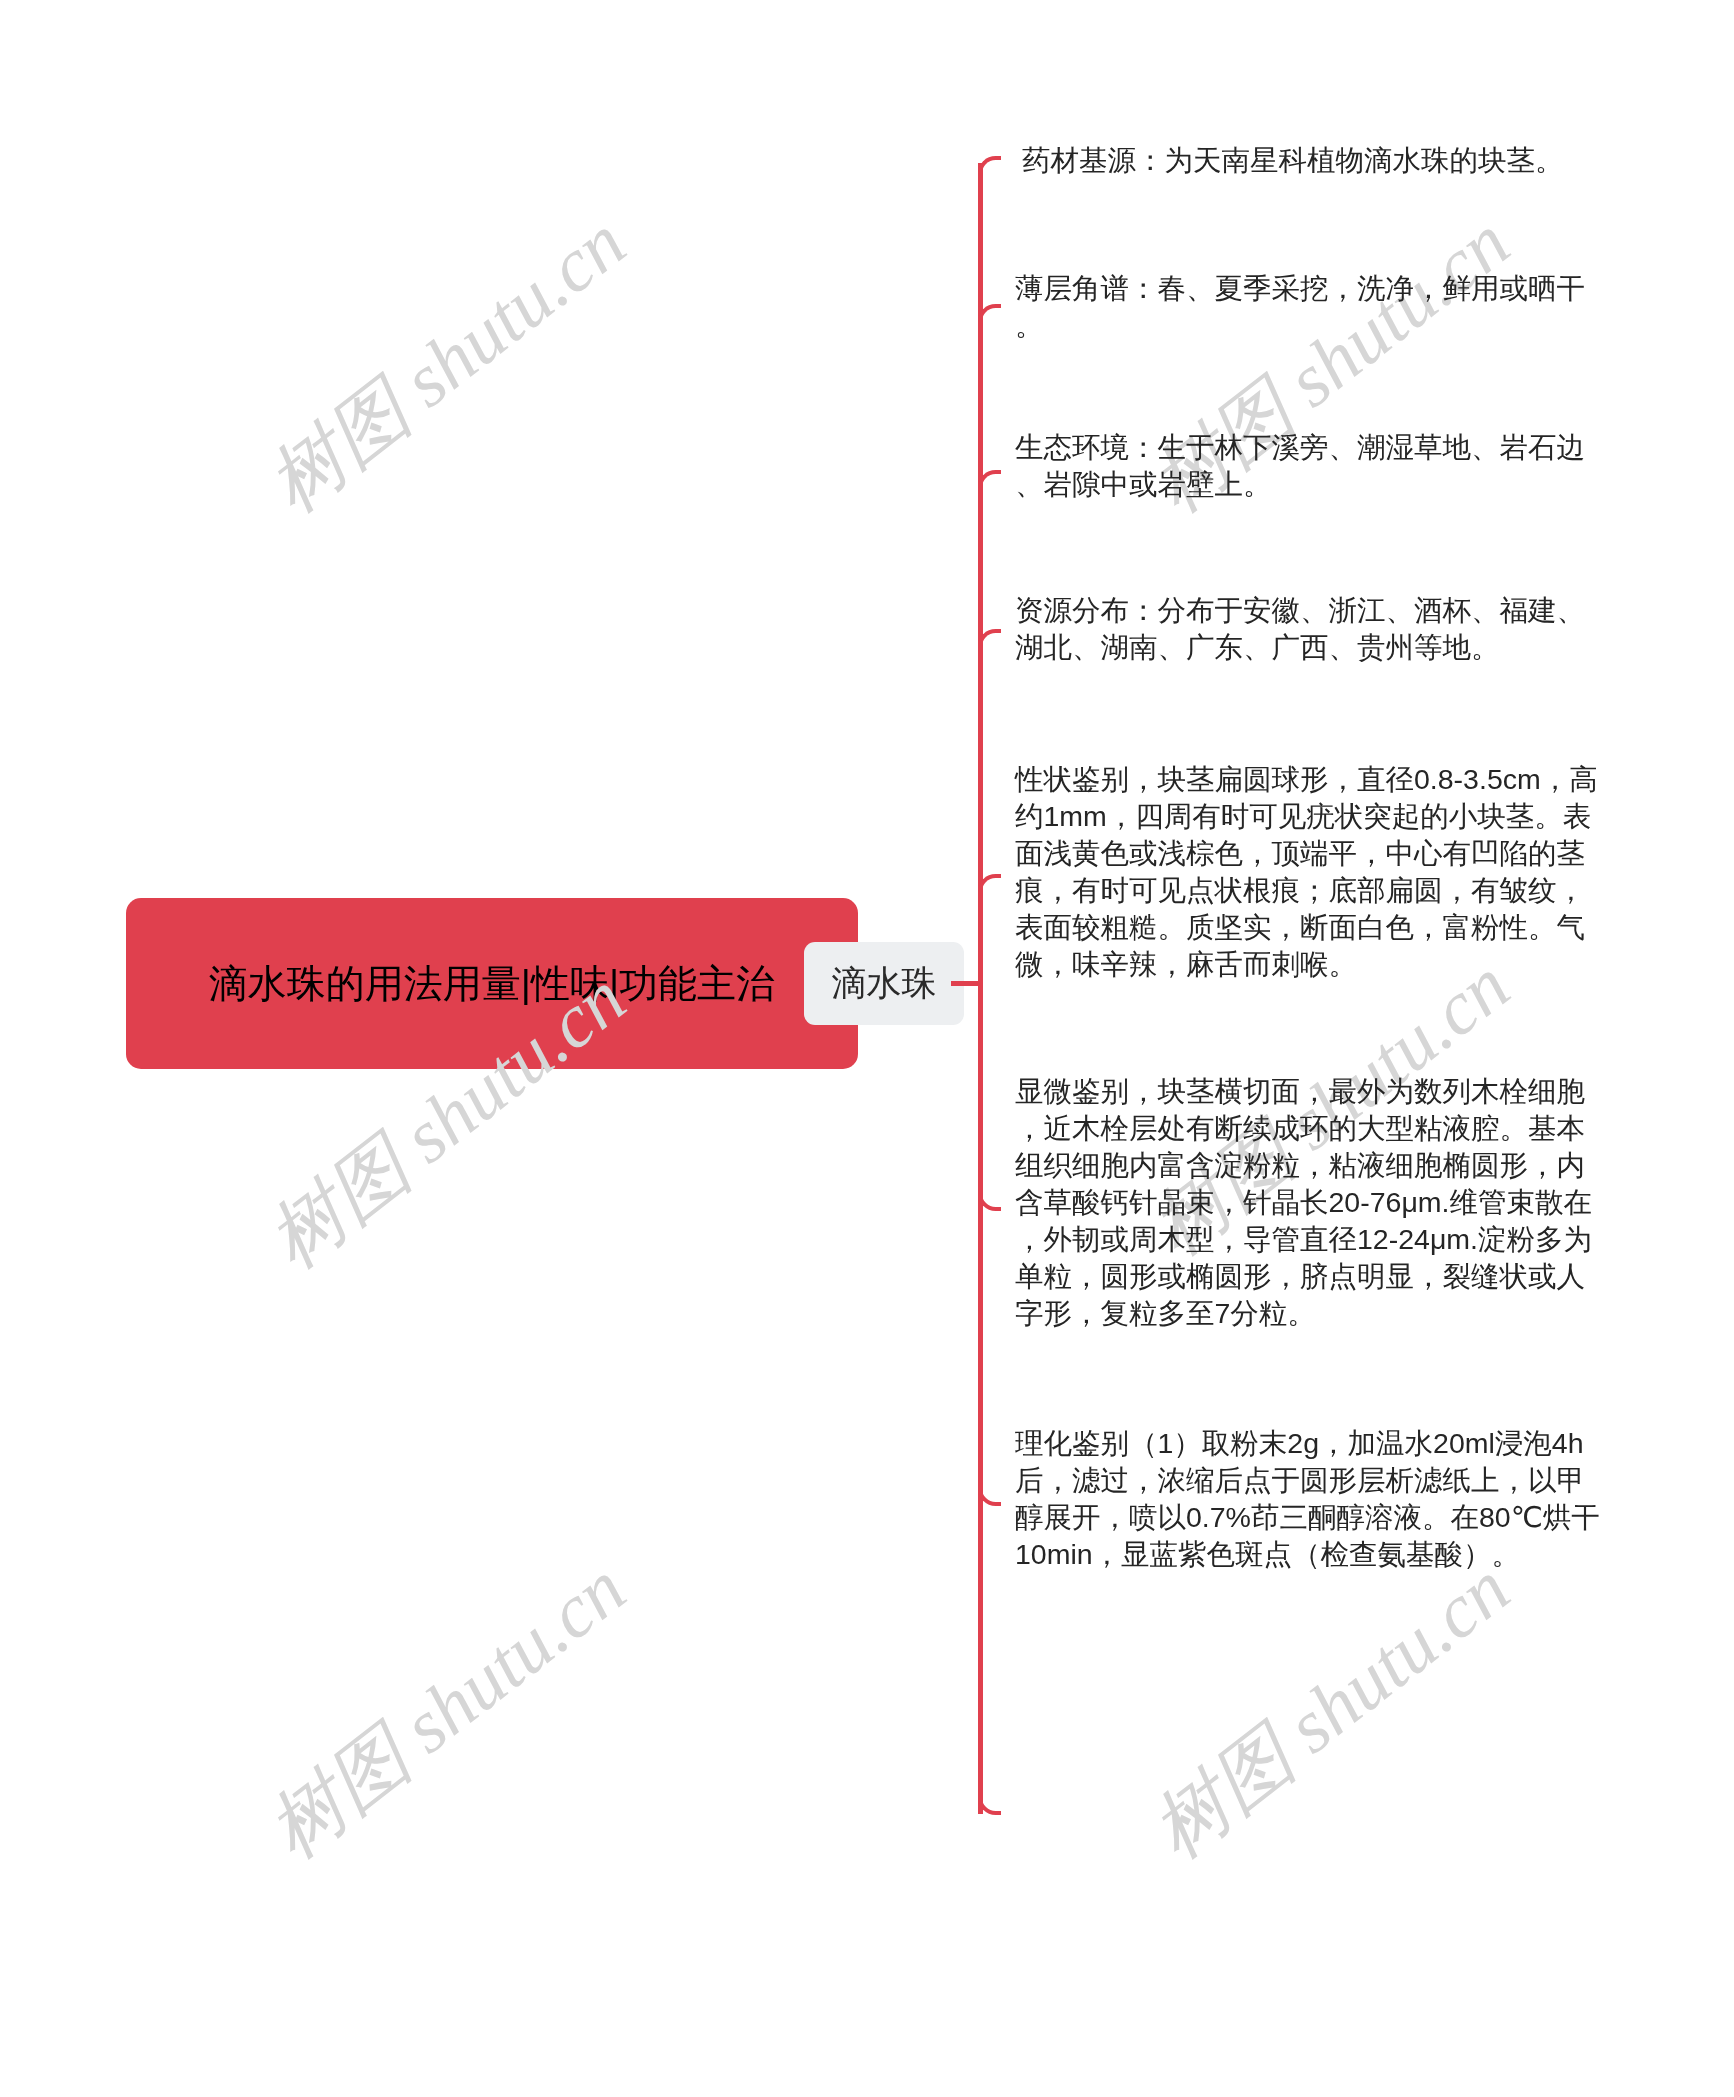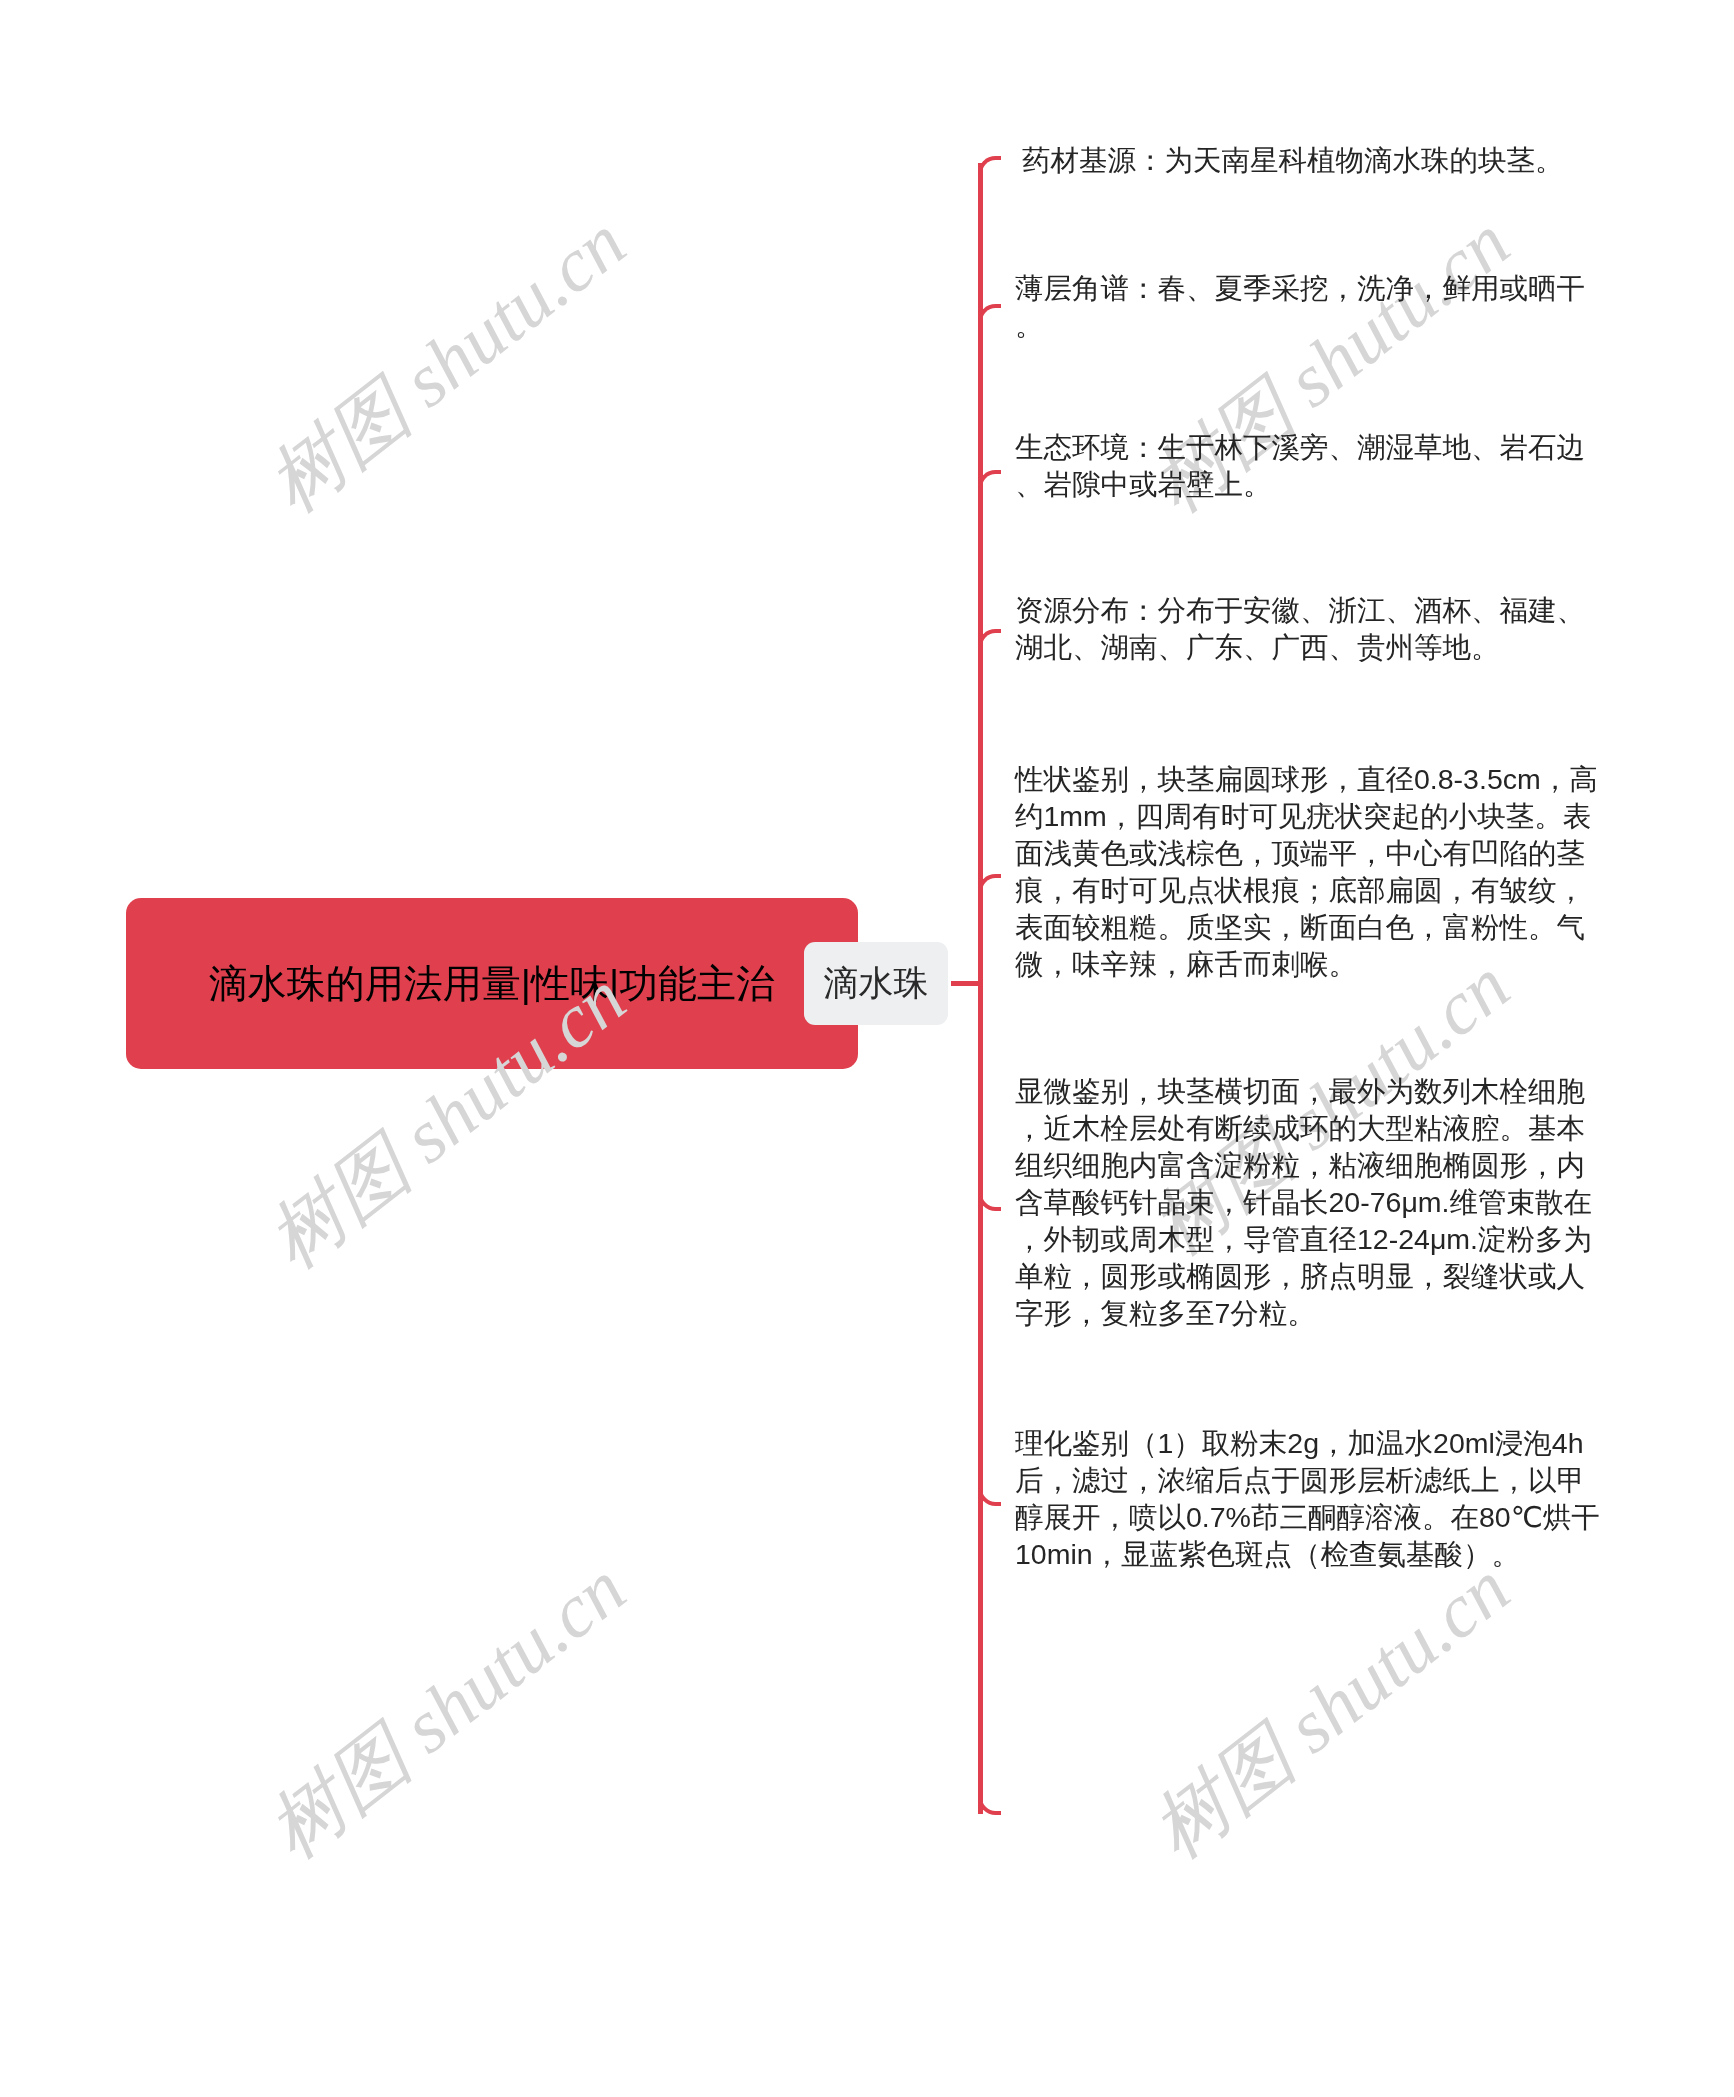--- a/index.html
+++ b/index.html
@@ -20,21 +20,21 @@
   
   .root-node{
     position:absolute; left:126px; top:898px; width:732px; height:171px;
     background:#e0404e; border-radius:15px; z-index:1;
     display:flex; align-items:center; justify-content:center;
     padding:0 75px; text-align:center;
     color:#000000; font-size:39px; line-height:58px;
     word-break:break-all; line-break:anywhere;
   }
   .center-node{
-    position:absolute; left:804px; top:942px; width:144px; height:83px;
+    position:absolute; left:804px; top:942px; width:160px; height:83px;
     background:#edeff1; border-radius:11px; z-index:3;
     display:flex; align-items:center; justify-content:center;
     color:#2a2a2a; font-size:35px;
   }
   
   .branch-text{
     position:absolute; left:1015px; width:596px; z-index:3;
     color:#252525; font-size:28.5px; line-height:37px;
     word-break:break-all; line-break:anywhere; text-align:left;
   }

